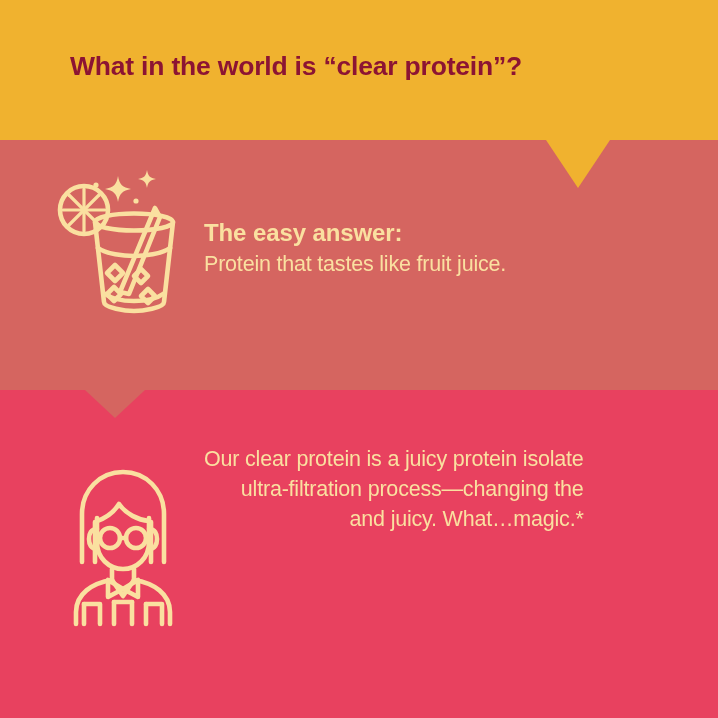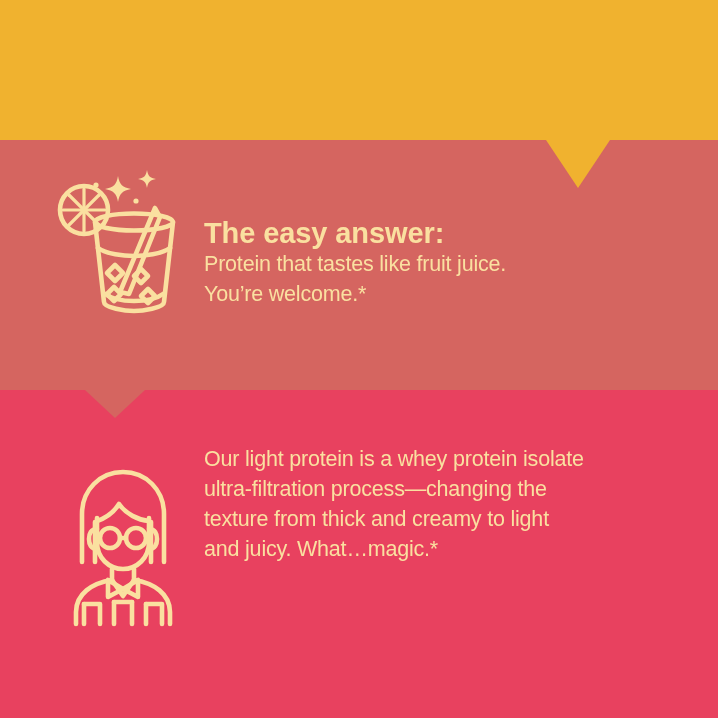--- a/index.html
+++ b/index.html
@@ -70,32 +70,33 @@
     letter-spacing: -0.2px;
     white-space: nowrap;
   }
 
   
   .answer {
     position: absolute;
     color: #FAE0A0;
   }
   .answer-heading {
-    font-size: 29px;
+    font-size: 24px;
     font-weight: bold;
     letter-spacing: -0.1px;
     margin: 0 0 2px 0;
     line-height: 28px;
   }
   .answer-body {
     font-size: 21.5px;
     font-weight: normal;
     letter-spacing: -0.2px;
     line-height: 30px;
     margin: 0;
+    text-align: right;
   }
   .answer-body .line {
     display: block;
     white-space: nowrap;
   }
 
   .answer-easy {
     left: 204px;
     top: 219px;
   }
@@ -121,20 +122,21 @@
 
 <div class="poster">
 
   <div class="band band-yellow"></div>
   <div class="band band-salmon"></div>
   <div class="band band-pink"></div>
 
   <div class="notch notch-yellow"></div>
   <div class="notch notch-salmon"></div>
 
+  <div class="title">What in the world is “clear protein”?</div>
 
   <div class="icon-drink">
     <svg width="128" height="150" viewBox="0 0 128 150" fill="none" stroke="#FAE0A0" stroke-width="4.6" stroke-linecap="round" stroke-linejoin="round">
 
       <path d="M66 8 C67.5 16.5 70.5 19.5 79 21 C70.5 22.5 67.5 25.5 66 34 C64.5 25.5 61.5 22.5 53 21 C61.5 19.5 64.5 16.5 66 8 Z" fill="#FAE0A0" stroke="none"></path>
       <path d="M95 2 C96 8 98 10 104 11 C98 12 96 14 95 20 C94 14 92 12 86 11 C92 10 94 8 95 2 Z" fill="#FAE0A0" stroke="none"></path>
       <circle cx="44" cy="17" r="2.6" fill="#FAE0A0" stroke="none"></circle>
       <circle cx="84" cy="33" r="2.6" fill="#FAE0A0" stroke="none"></circle>
 
       <circle cx="32" cy="42" r="24"></circle>
@@ -206,26 +208,24 @@
       <path d="M22 138 L22 158"></path>
       <path d="M84 138 L100 138 L100 158"></path>
       <path d="M84 138 L84 158"></path>
     </svg>
   </div>
 
   <div class="answer answer-easy">
     <div class="answer-heading">The easy answer:</div>
     <div class="answer-body">
       <span class="line">Protein that tastes like fruit juice.</span>
-      <span class="line">You’re welcome.*</span>
     </div>
   </div>
 
   <div class="answer answer-nerdy">
     <div class="answer-body">
-      <span class="line">Our light protein is a whey protein isolate</span>
+      <span class="line">Our clear protein is a juicy protein isolate</span>
       <span class="line">ultra-filtration process—changing the</span>
-      <span class="line">texture from thick and creamy to light</span>
       <span class="line">and juicy. What…magic.*</span>
     </div>
   </div>
 
 </div>
 
 </body></html>

